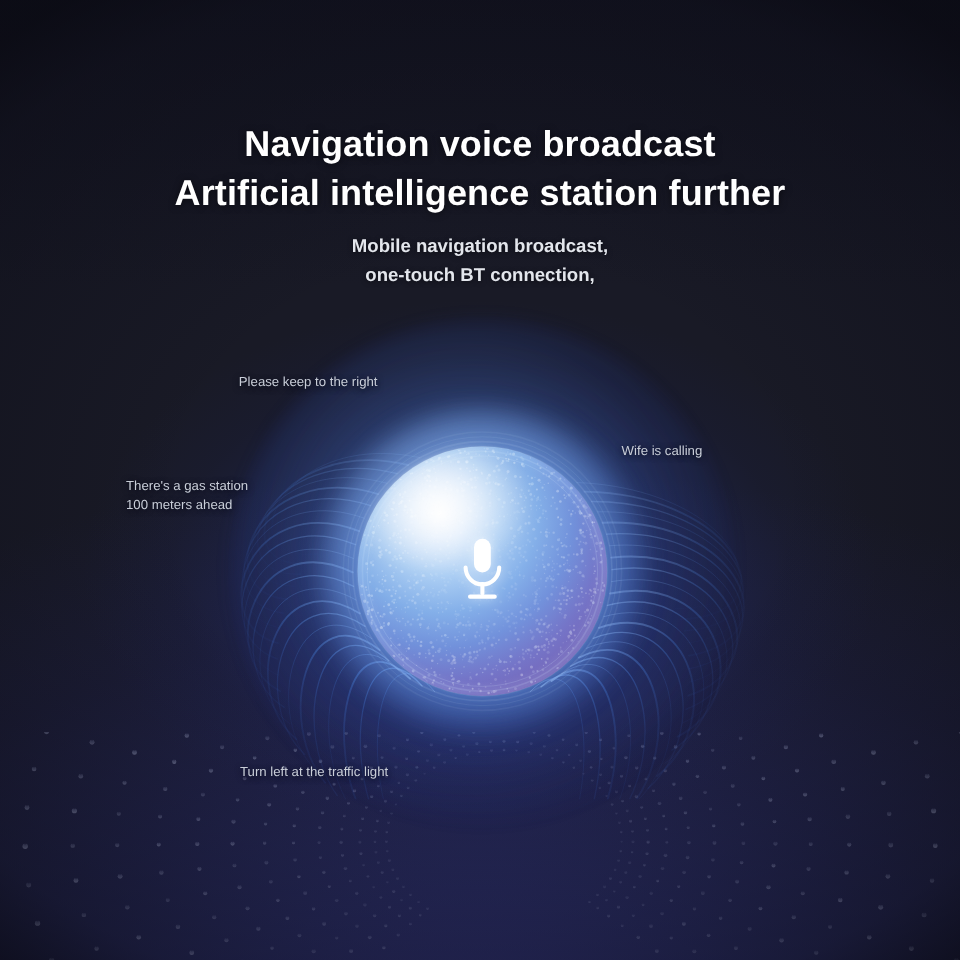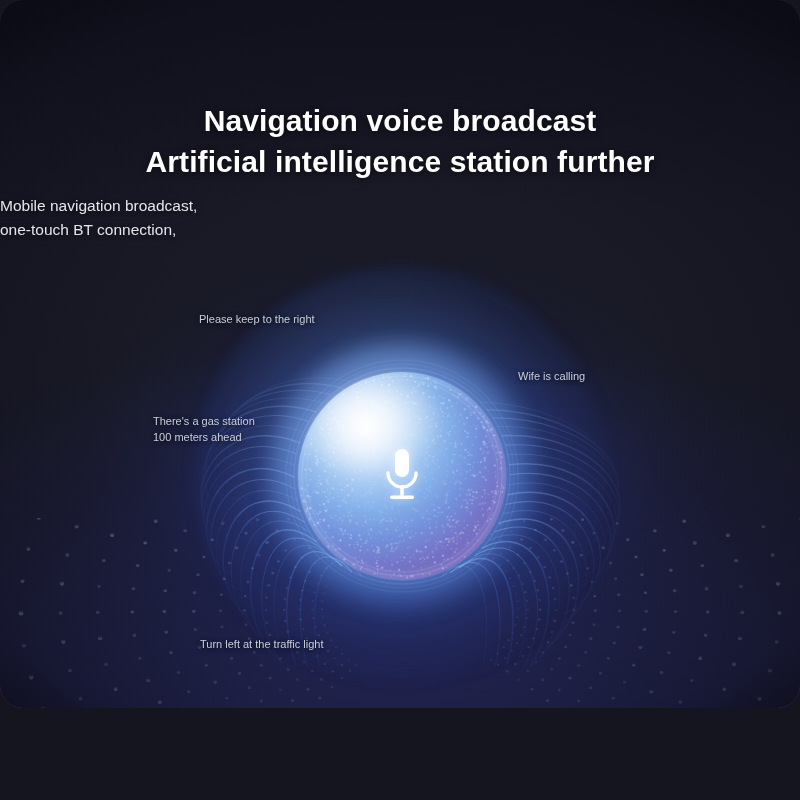--- a/index.html
+++ b/index.html
@@ -7,24 +7,23 @@
     padding: 0;
     background: #14151f;
   }
   body {
     font-family: "Liberation Sans", sans-serif;
   }
 
   .stage {
     position: relative;
     width: 800px;
-    height: 708px;
+    height: 800px;
     overflow: hidden;
     background: #a21caf;
-    border-radius: 23px;
   }
 
   
   .bg-base {
     position: absolute;
     inset: 0;
     background:
       radial-gradient(ellipse 120% 70% at 50% 108%, #2e3070 0%, #272a5e 22%, #21234a 42%, #1c1d36 62%, #191a26 85%);
   }
   .bg-glow-core {
@@ -72,23 +71,24 @@
     letter-spacing: 0.1px;
     text-shadow: 0 1px 6px rgba(0,0,0,0.55);
   }
   .headline .line { display: block; white-space: nowrap; }
 
   .subtitle {
     position: absolute;
     left: 0;
     right: 0;
     top: 178px;
+    text-align: center;
     color: #e3e6ec;
     font-size: 15.5px;
-    font-weight: normal;
+    font-weight: bold;
     line-height: 1.55;
     text-shadow: 0 1px 4px rgba(0,0,0,0.5);
   }
   .subtitle .line { display: block; }
 
   
   .orb-wrap {
     position: absolute;
     left: 402px;
     top: 476px;
@@ -192,21 +192,21 @@
   .caption {
     position: absolute;
     color: #c9ced8;
     font-size: 11px;
     font-weight: normal;
     line-height: 1.45;
     white-space: pre-line;
     text-shadow: 0 1px 5px rgba(5,8,22,0.85);
   }
   .cap-keep-right   { left: 199px; top: 312px; }
-  .cap-gas-station  { left: 105px; top: 414px; margin-left: 48px; }
+  .cap-gas-station  { left: 105px; top: 398px; }
   .cap-wife-calling { left: 518px; top: 369px; }
   .cap-turn-right   { left: 409px; top: 583px; }
   .cap-turn-left    { left: 200px; top: 637px; }
 </style>
 </head>
 <body>
 
 <div class="stage">
 
   <div class="bg-base"></div>

